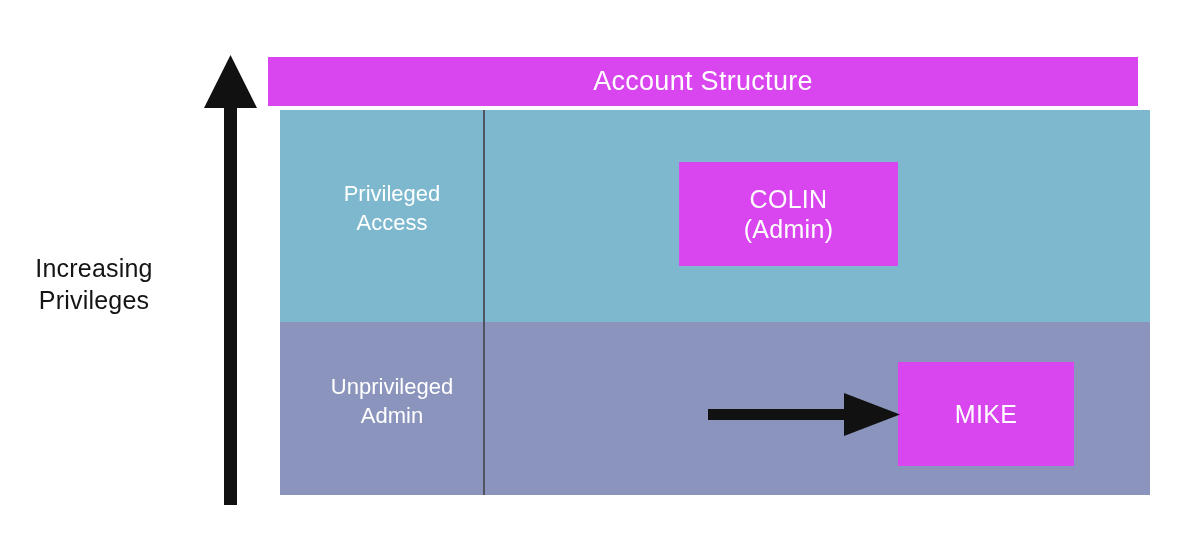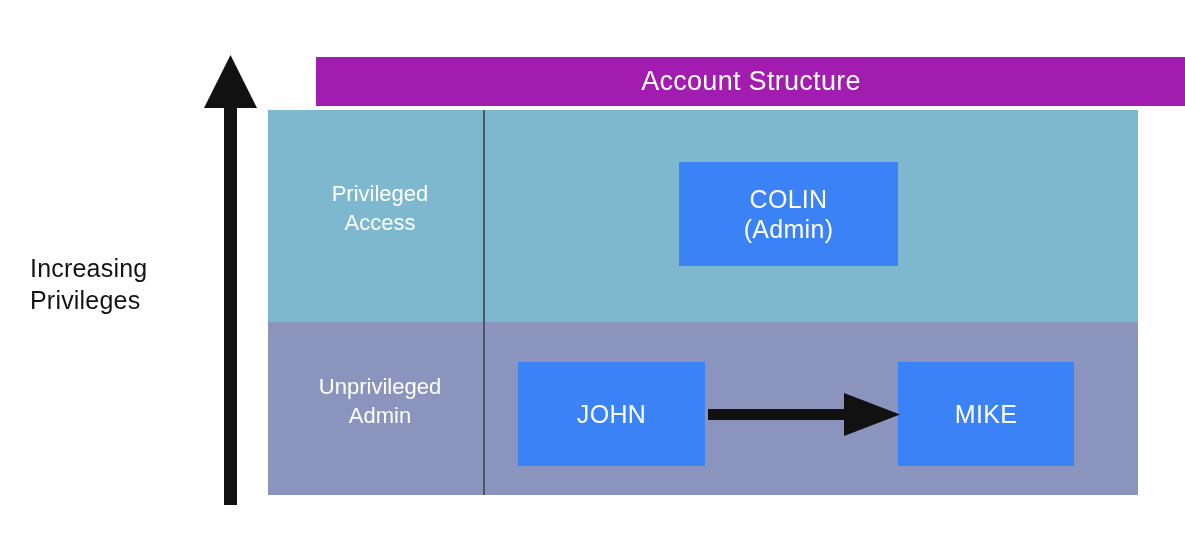--- a/index.html
+++ b/index.html
@@ -20,24 +20,24 @@
   #stage {
     position: absolute;
     left: 0; top: 0;
     width: 1185px;
     height: 540px;
   }
 
   
   .axis-label {
     position: absolute;
-    left: 30px;
+    left: 4px;
     top: 252px;
     width: 180px;
-    text-align: left;
+    text-align: center;
     color: #141414;
     font-size: 25px;
     line-height: 1.28;
     font-weight: 400;
     white-space: pre-line;
     letter-spacing: 0.2px;
   }
 
   
   .axis-arrow {
@@ -55,33 +55,32 @@
     top: 57px;
     width: 870px;
     height: 438px;
   }
 
   .panel-header {
     position: absolute;
     left: 0; top: 0;
     width: 100%;
     height: 49px;
-    background: #a21caf;
+    background: #d946ef;
     color: #ffffff;
     font-size: 27px;
     display: flex;
     align-items: center;
     justify-content: center;
     letter-spacing: 0.3px;
-    margin-left: 48px;
   }
 
   .band {
     position: absolute;
-    left: 0;
+    left: 12px;
     width: 100%;
     box-sizing: border-box;
   }
   .band-privileged {
     top: 53px;
     height: 212px;
     background: #7db8ce;
   }
   .band-unprivileged {
     top: 265px;
@@ -108,21 +107,21 @@
     left: 215px;
     top: 53px;
     width: 2px;
     height: 385px;
     background: #4e5460;
   }
 
   
   .node {
     position: absolute;
-    background: #3b82f6;
+    background: #d946ef;
     color: #ffffff;
     display: flex;
     align-items: center;
     justify-content: center;
     text-align: center;
     font-size: 25px;
     line-height: 1.22;
     white-space: pre-line;
     letter-spacing: 0.3px;
   }
@@ -181,21 +180,20 @@
     <div class="band band-unprivileged">
       <div class="band-label">Unprivileged
 Admin</div>
     </div>
 
     <div class="col-divider"></div>
 
     <div class="node node-colin">COLIN
 (Admin)</div>
 
-    <div class="node node-john">JOHN</div>
 
     <div class="node node-mike">MIKE</div>
 
     <div class="flow-arrow">
       <svg width="192" height="44" viewBox="0 0 192 44" aria-hidden="true">
         <rect x="0" y="16" width="140" height="11" fill="#111111"></rect>
         <polygon points="192,21.5 136,0 136,43" fill="#111111"></polygon>
       </svg>
     </div>
 

